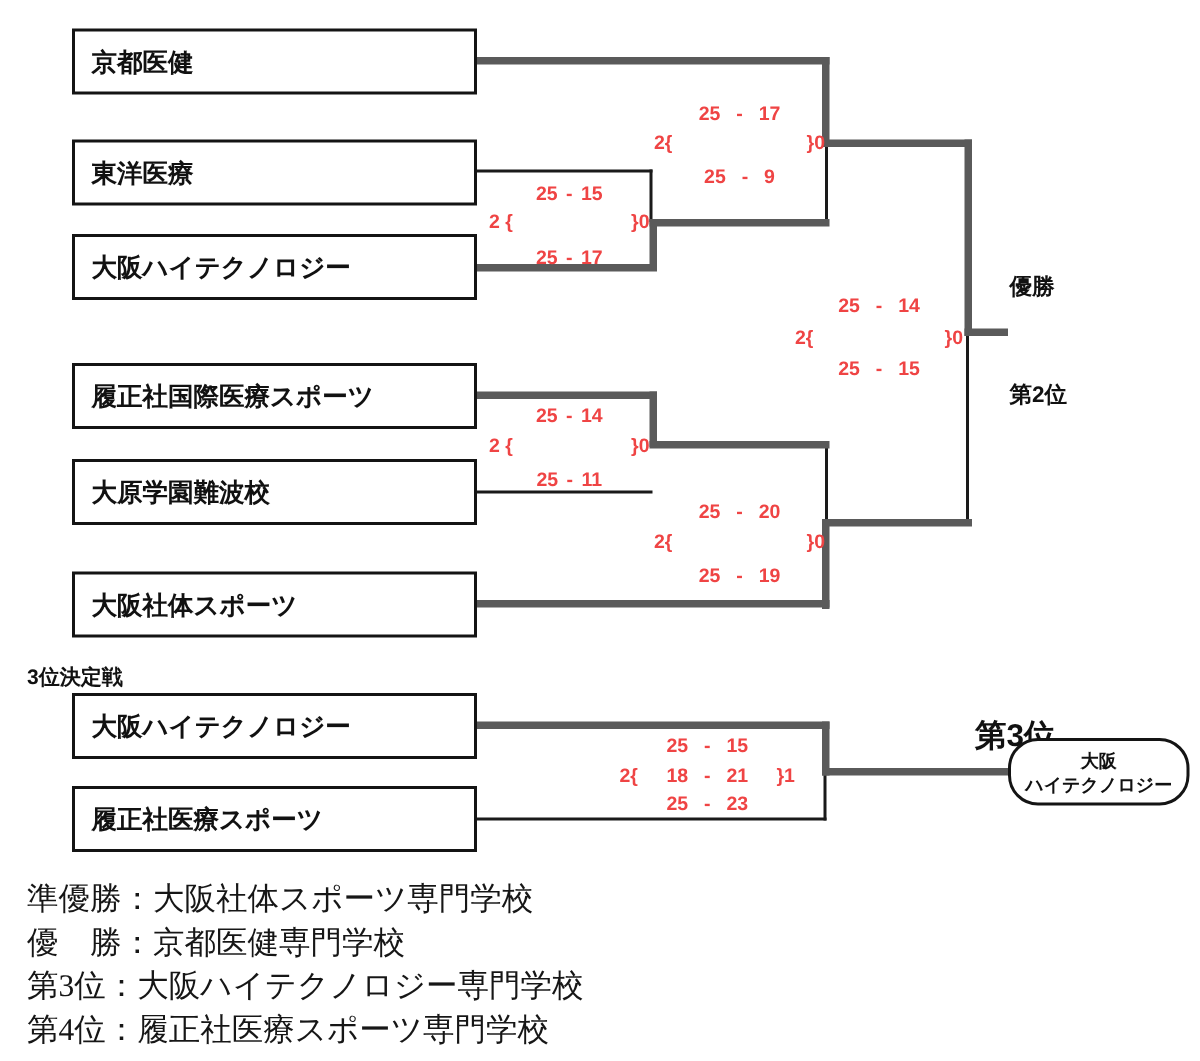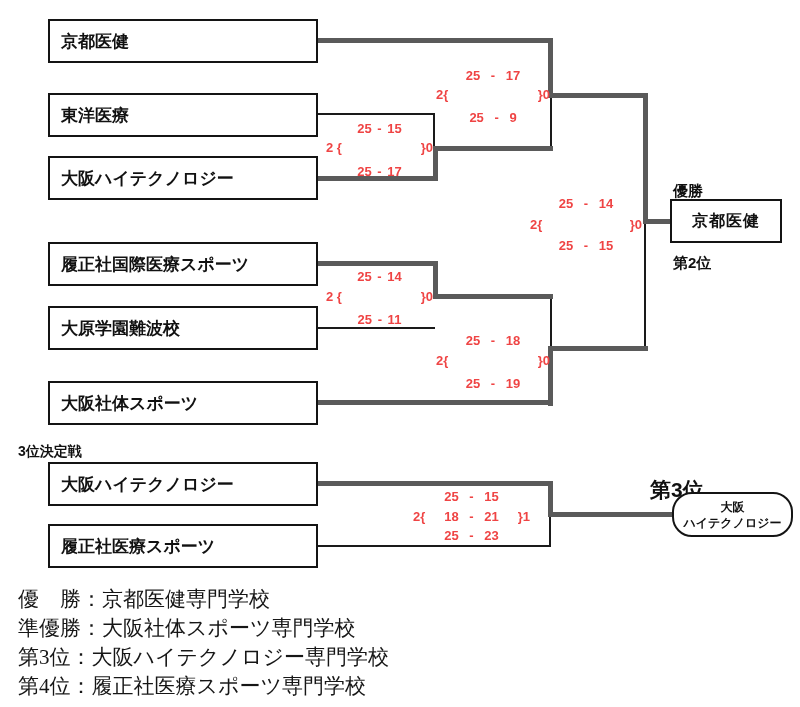--- a/index.html
+++ b/index.html
@@ -184,21 +184,21 @@
   <div class="score narrow" style="left:326px;top:269px;width:107px;height:58px">
     <div class="srow center" style="top:0">25 - 14</div>
     <div class="srow brace" style="top:20px">
       <span>2 {</span>
       <span>}0</span>
     </div>
     <div class="srow center" style="top:43px">25 - 11</div>
   </div>
 
   <div class="score wide" style="left:436px;top:333px;width:114px;height:58px">
-    <div class="srow center" style="top:0">25 - 18</div>
+    <div class="srow center" style="top:0">25 - 20</div>
     <div class="srow brace" style="top:20px">
       <span>2{</span>
       <span>}0</span>
     </div>
     <div class="srow center" style="top:43px">25 - 19</div>
   </div>
 
   <div class="score wide" style="left:530px;top:196px;width:112px;height:58px">
     <div class="srow center" style="top:0">25 - 14</div>
     <div class="srow brace" style="top:21px">
@@ -212,32 +212,29 @@
     <div class="srow center" style="top:0">25 - 15</div>
     <div class="srow brace" style="top:20px">
       <span>2{</span>
       <span class="mid">18 - 21</span>
       <span>}1</span>
     </div>
     <div class="srow center" style="top:39px">25 - 23</div>
   </div>
 
   <div class="slabel" style="left:673px;top:182px;font-size:15px">優勝</div>
-  <div class="rbox champion">
-    <span>京都医健</span>
-  </div>
 
   <div class="slabel" style="left:673px;top:254px;font-size:15px">第2位</div>
 
   <div class="slabel" style="left:650px;top:476px;font-size:21px">第3位</div>
   <div class="rbox third">
     <span>大阪</span>
     <span>ハイテクノロジー</span>
   </div>
 
   <div class="footer">
+    <div>準優勝：大阪社体スポーツ専門学校</div>
     <div>優　勝：京都医健専門学校</div>
-    <div>準優勝：大阪社体スポーツ専門学校</div>
     <div>第3位：大阪ハイテクノロジー専門学校</div>
     <div>第4位：履正社医療スポーツ専門学校</div>
   </div>
 
 </div>
 
 </body></html>

